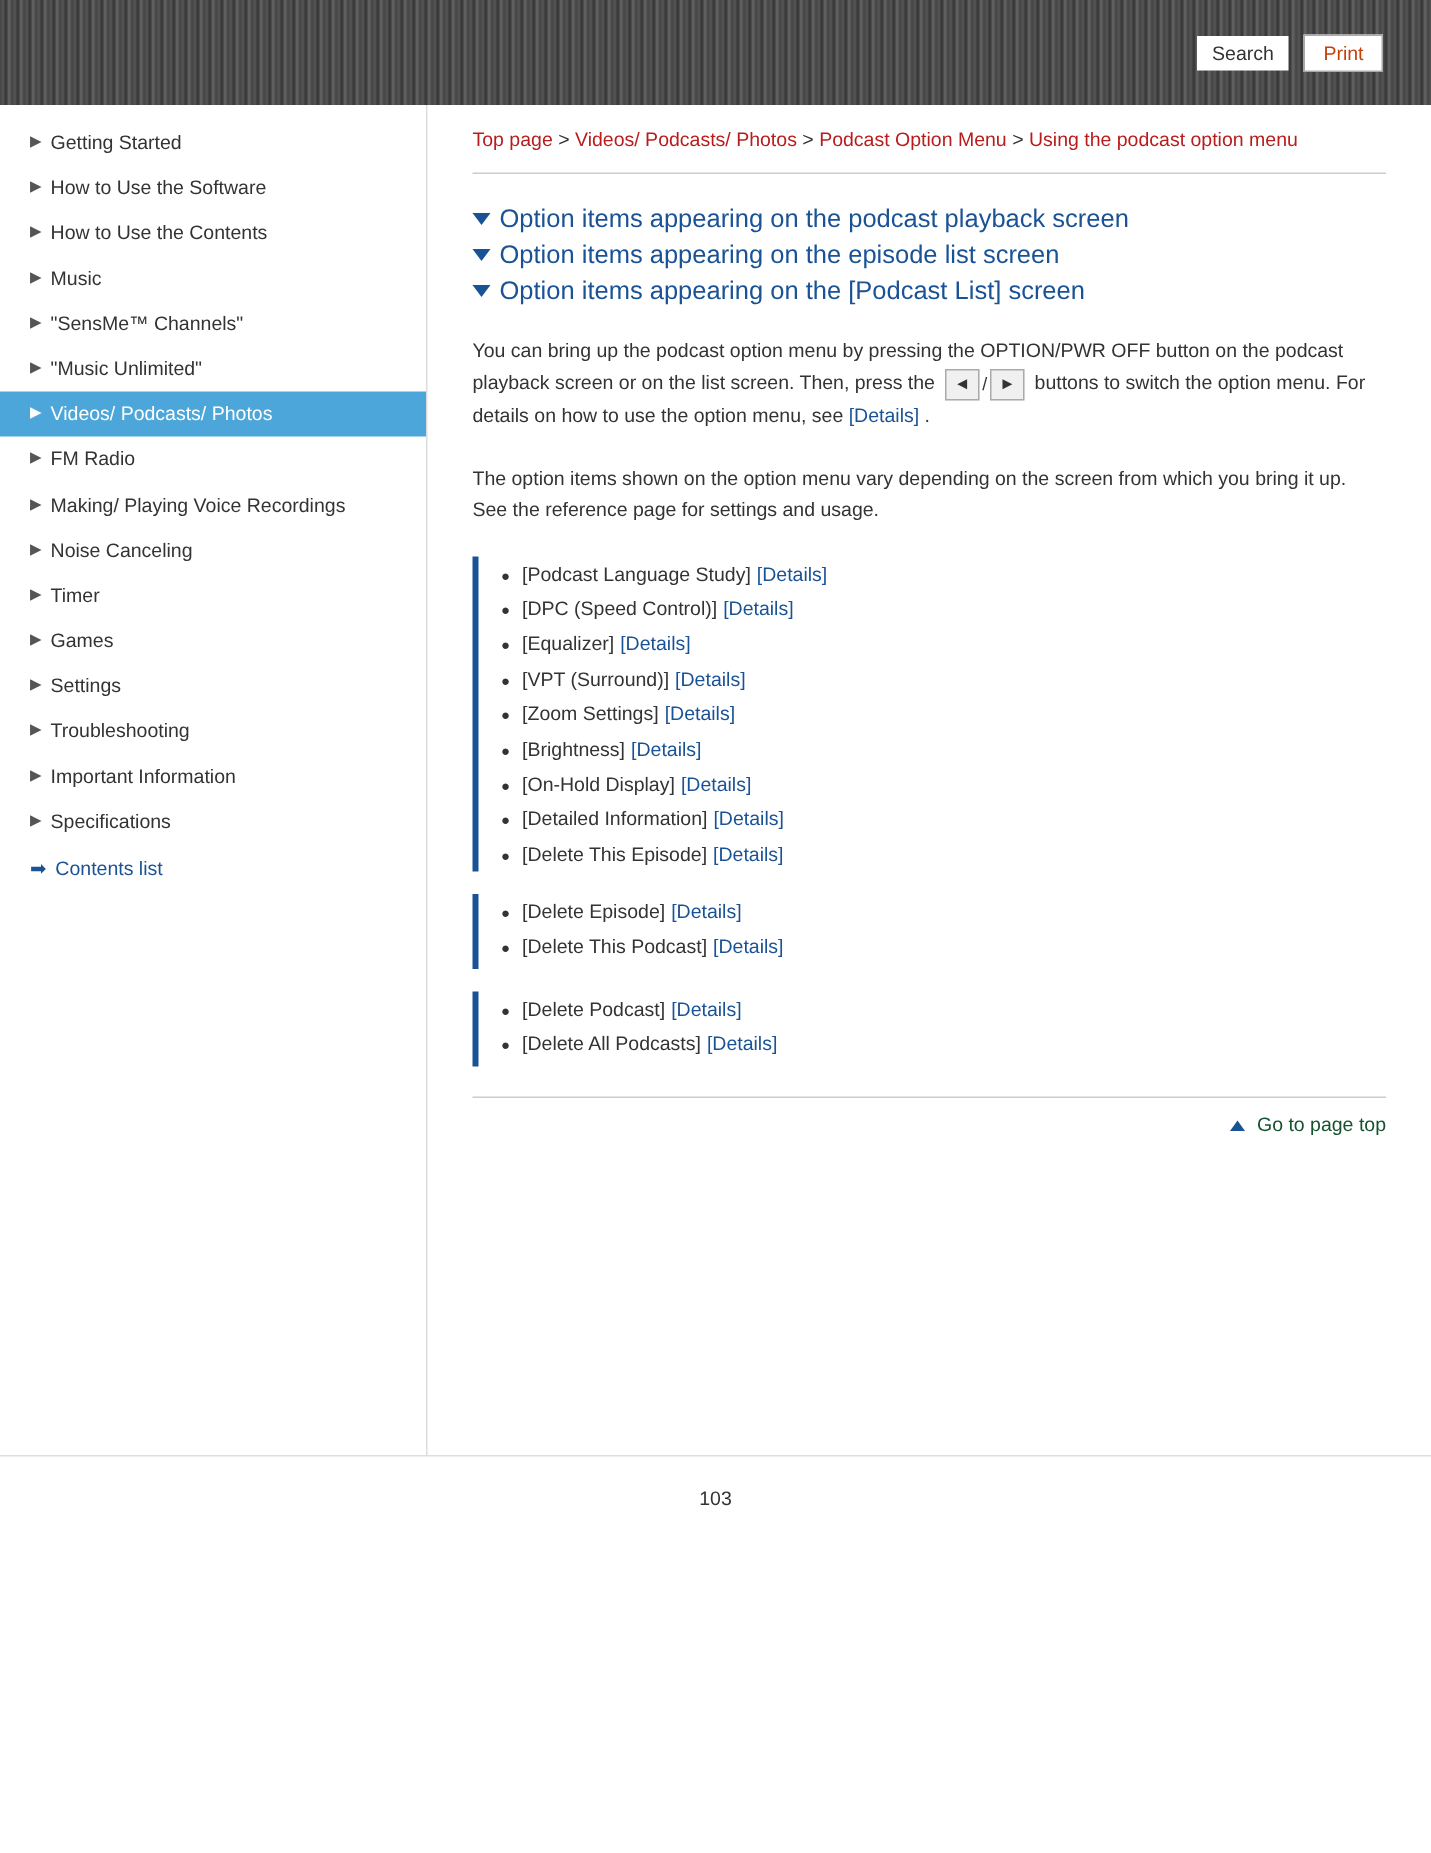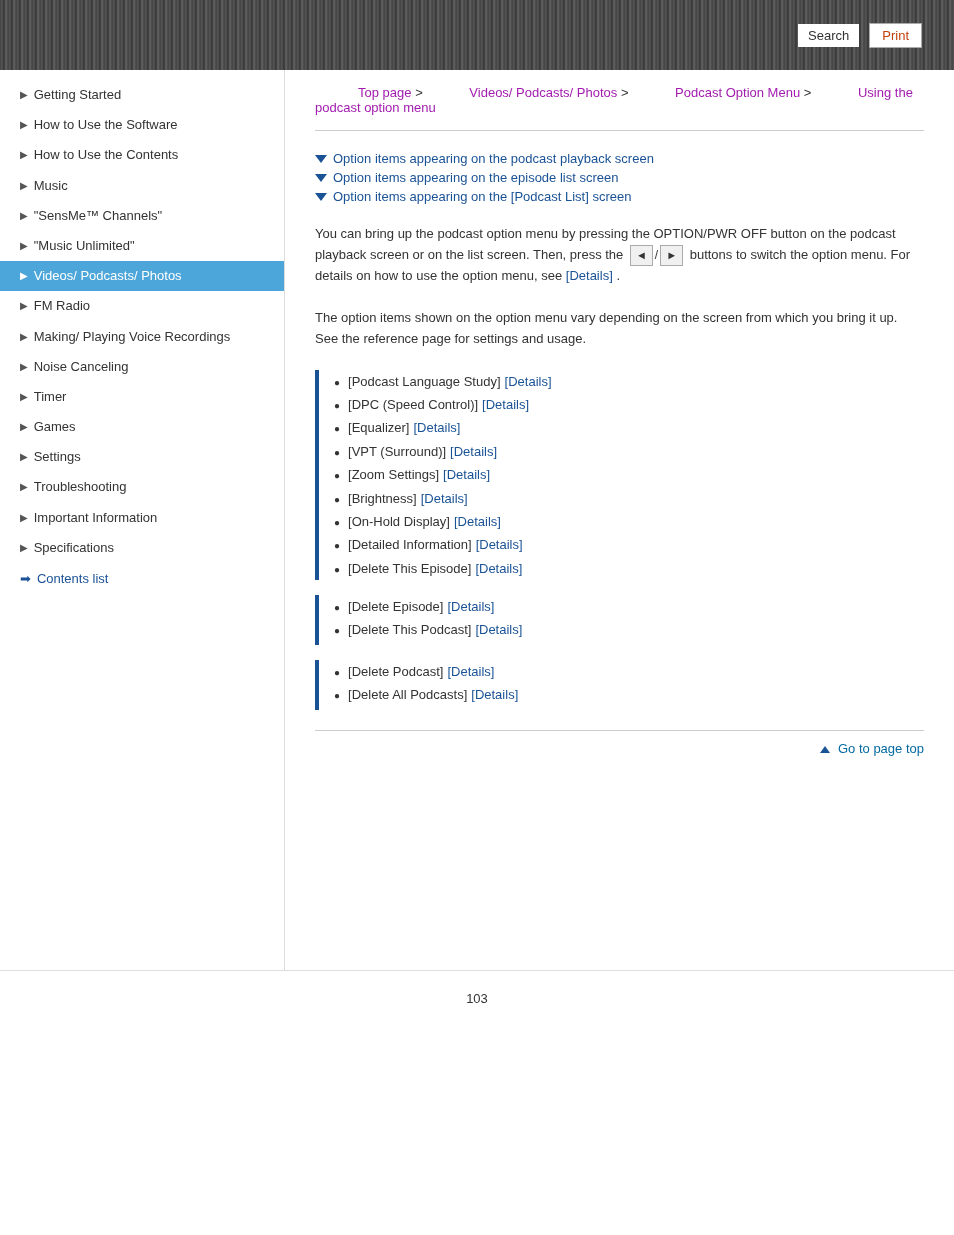--- a/index.html
+++ b/index.html
@@ -89,32 +89,32 @@
 
     
     .breadcrumb {
       font-size: 13px;
       color: #1a5296;
       margin-bottom: 20px;
       padding-bottom: 15px;
       border-bottom: 1px solid #ccc;
     }
     .breadcrumb span { color: #333; }
-    .breadcrumb a { color: #a21caf; text-decoration: none; margin-left: 43px; }
+    .breadcrumb a { color: #b91c1c; text-decoration: none; }
 
     
     .toc-links {
       margin-bottom: 20px;
     }
     .toc-link {
       display: flex;
       align-items: center;
       color: #1a5296;
       text-decoration: none;
-      font-size: 13px;
+      font-size: 17px;
       margin-bottom: 4px;
       cursor: pointer;
     }
     .toc-link .triangle-down {
       width: 0; height: 0;
       border-left: 6px solid transparent;
       border-right: 6px solid transparent;
       border-top: 8px solid #1a5296;
       margin-right: 6px;
       flex-shrink: 0;
@@ -181,21 +181,21 @@
     }
 
     
     .page-top-link {
       text-align: right;
       margin-top: 20px;
       padding-top: 10px;
       border-top: 1px solid #ccc;
     }
     .page-top-link a {
-      color: #0369a1;
+      color: #14532d;
       text-decoration: none;
       font-size: 13px;
     }
     .triangle-up {
       width: 0; height: 0;
       border-left: 5px solid transparent;
       border-right: 5px solid transparent;
       border-bottom: 7px solid #1a5296;
       display: inline-block;
       margin-right: 4px;

